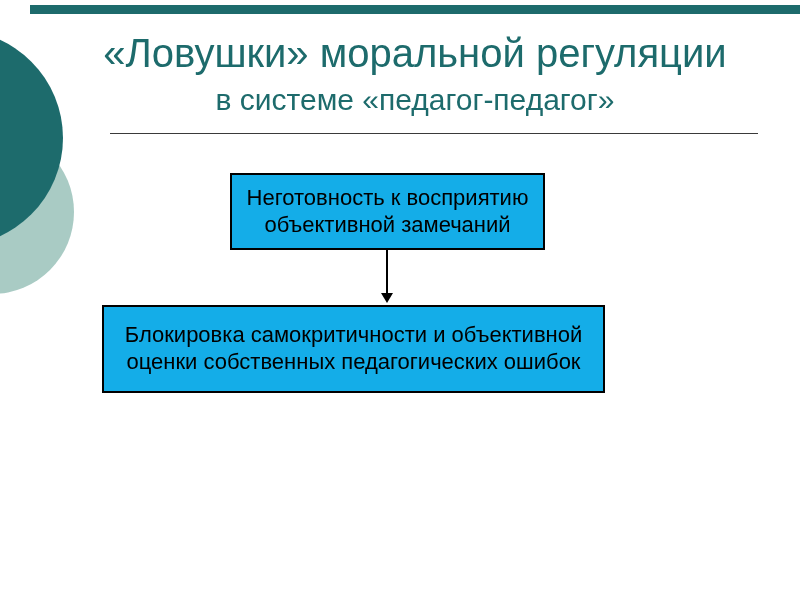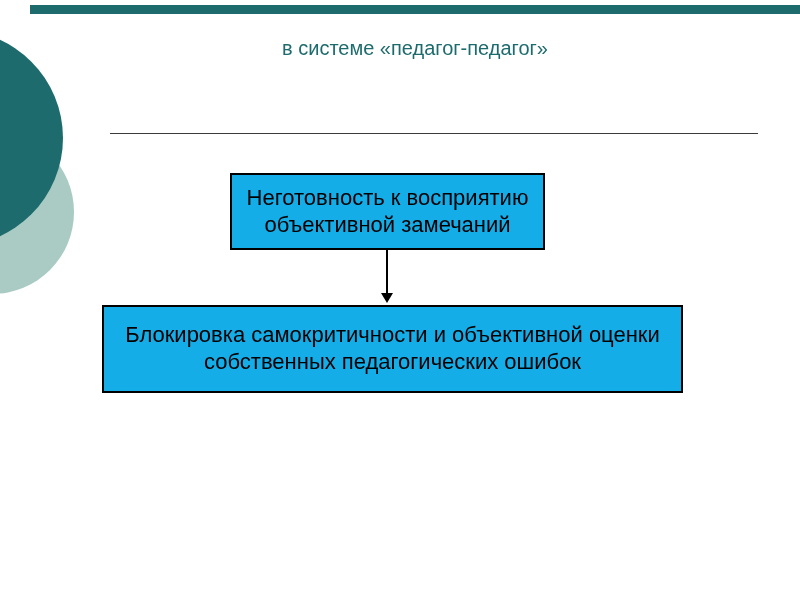--- a/index.html
+++ b/index.html
@@ -47,21 +47,21 @@
     width: 740px;
     text-align: center;
     color: var(--teal);
   }
   .title {
     font-size: 40px;
     line-height: 1.15;
     font-weight: 400;
   }
   .subtitle {
-    font-size: 20px;
+    font-size: 30px;
     line-height: 1.1;
     margin-top: 7px;
     font-weight: 400;
   }
   .divider {
     position: absolute;
     left: 110px; top: 133px;
     width: 648px; height: 0;
     border-top: 1.5px solid var(--divider);
   }
@@ -77,21 +77,21 @@
     font-size: 22px;
     line-height: 1.22;
   }
   .box1 {
     left: 230px; top: 173px;
     width: 315px; height: 77px;
   }
   .box1 span { width: 292px; }
   .box2 {
     left: 102px; top: 305px;
-    width: 581px; height: 88px;
+    width: 503px; height: 88px;
   }
   .box2 span { width: 545px; }
   .connector-line {
     position: absolute;
     left: 386px; top: 250px;
     width: 2px; height: 45px;
     background: #000;
   }
   .connector-head {
     position: absolute;
@@ -106,20 +106,21 @@
 <body>
 
 <div class="slide">
 
   <div class="top-bar"></div>
 
   <div class="circle sage"></div>
   <div class="circle teal"></div>
 
   <div class="title-block">
+    <div class="title">«Ловушки» моральной регуляции</div>
     <div class="subtitle">в системе «педагог-педагог»</div>
   </div>
 
   <div class="divider"></div>
 
   <div class="box box1">
     <span>Неготовность к восприятию объективной замечаний</span>
   </div>
 
   <div class="connector-line"></div>

